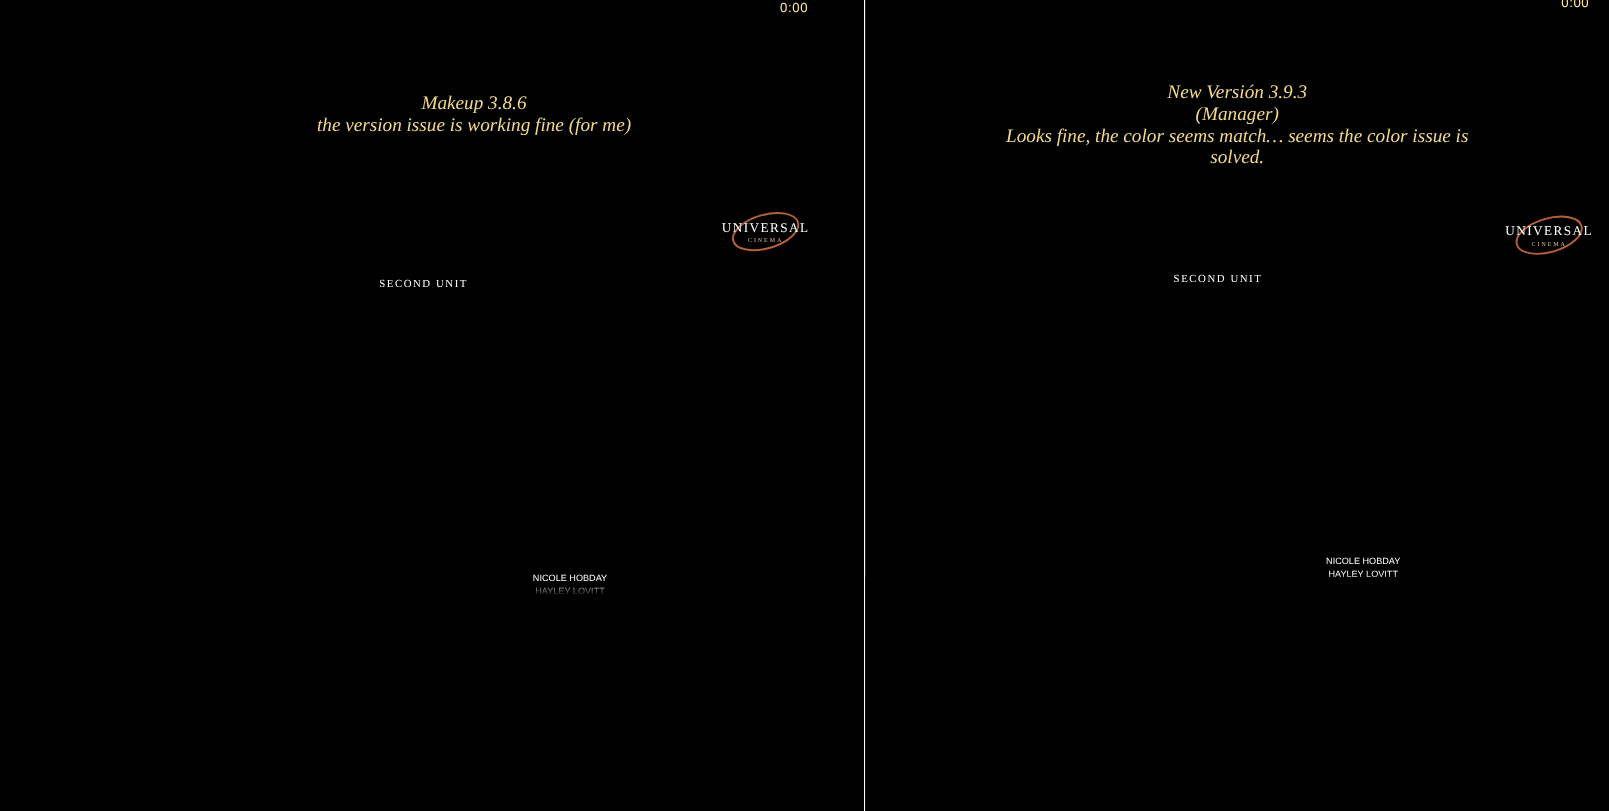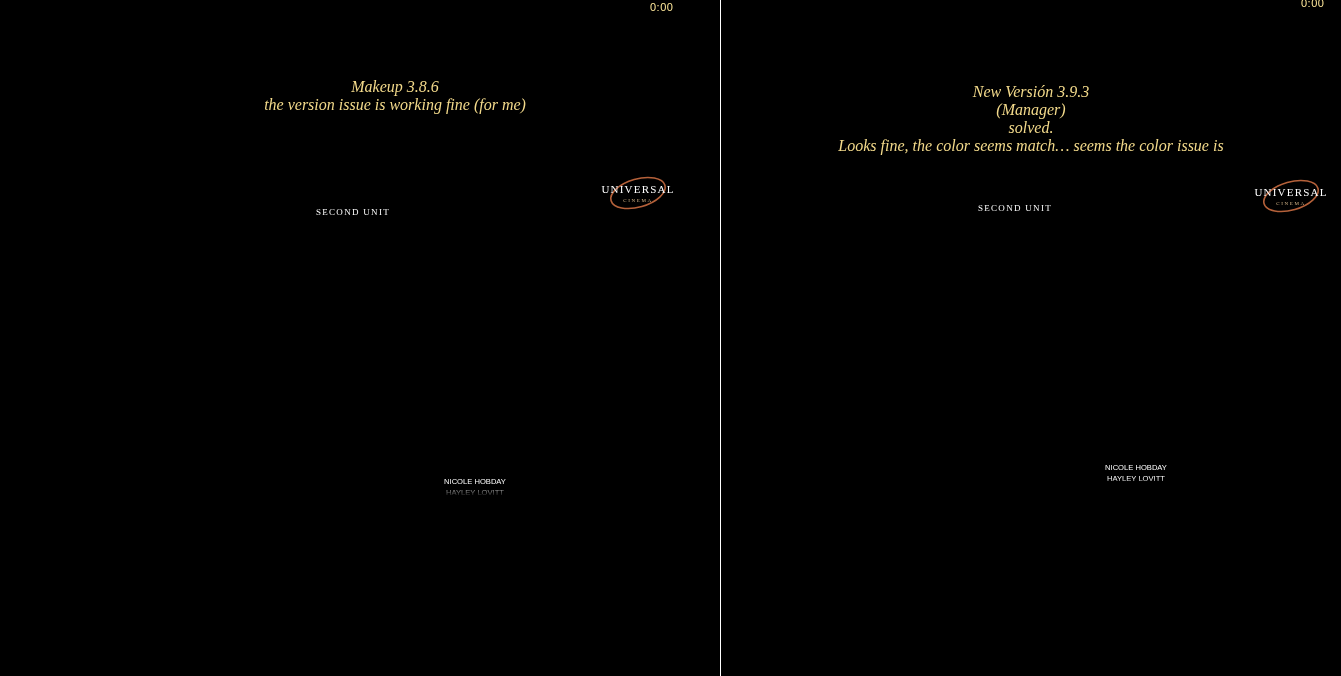--- a/index.html
+++ b/index.html
@@ -60,20 +60,21 @@
   }
   .logo svg { display: block; }
 
   .second-unit {
     position: absolute;
     color: #ffffff;
     font-family: "Liberation Serif", serif;
     font-size: 9px;
     letter-spacing: 1.3px;
     text-align: center;
+    margin-top: 24px;
   }
 
   .credits {
     position: absolute;
     color: #ffffff;
     font-family: Liberation Sans, sans-serif;
     font-size: 7.5px;
     line-height: 10.8px;
   }
 
@@ -228,25 +229,25 @@
 
     <div class="fade-bottom" style="top:485px;"></div>
   </div>
 
   <div class="divider"></div>
 
   <div class="pane pane-right">
 
     <div class="timecode" style="left:580px; top:-3px;">0:00</div>
 
-    <div class="annotation" style="left:20px; top:83px; width:580px;">
+    <div class="annotation" style="left:20px; top:69px; width:580px;">
       <span class="line">New Versión 3.9.3</span>
       <span class="line">(Manager)</span>
+      <span class="line">Looks fine, the color seems match… seems the color issue is</span>
       <span class="line">solved.</span>
-      <span class="line">Looks fine, the color seems match… seems the color issue is</span>
     </div>
 
     <div class="logo" style="left:524px; top:175px;">
       <svg width="92" height="42" viewBox="0 0 92 42">
         <ellipse cx="46" cy="21" rx="28" ry="14" fill="none" stroke="#b5613a" stroke-width="1.6" transform="rotate(-16 46 21)"></ellipse>
         <text x="46" y="21" font-family="Liberation Serif, serif" font-size="11" fill="#ffffff" text-anchor="middle" letter-spacing="1.2">UNIVERSAL</text>
         <text x="46" y="30" font-family="Liberation Serif, serif" font-size="5" fill="#d8b88a" text-anchor="middle" letter-spacing="1.6">CINEMA</text>
       </svg>
     </div>
 

